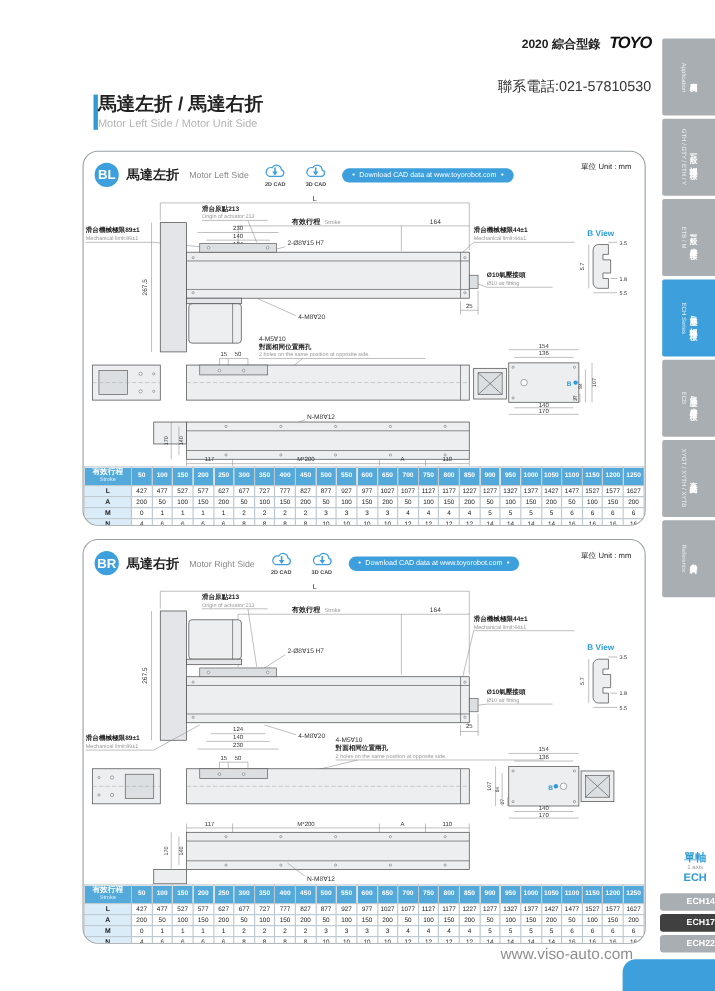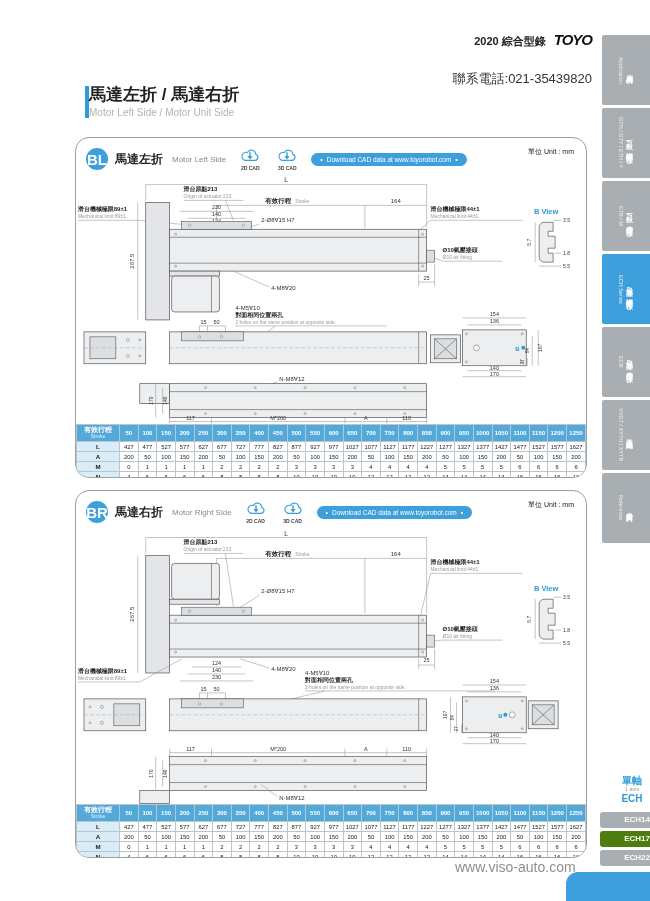--- a/index.html
+++ b/index.html
@@ -13,21 +13,21 @@
   .title-block{position:absolute;left:85px;top:86px;border-left:4px solid #2e9bd6;padding-left:0;}
   .title-zh{font-size:17px;font-weight:bold;color:#222;line-height:1.1;}
   .title-en{font-size:10px;color:#b3b3b3;margin-top:2px;}
   
   .panel{position:absolute;left:75px;width:512px;border:1px solid #9aa0a3;border-radius:14px;
          background:#fff;overflow:hidden;box-sizing:border-box;}
   #panel-bl{top:137px;height:341px;}
   #panel-br{top:490px;height:368px;}
   .phead{position:relative;height:30px;display:flex;align-items:center;gap:7px;padding:6px 10px 0 10px;}
   .badge{width:22px;height:22px;border-radius:50%;background:#3da0dc;color:#fff;font-weight:bold;
-         font-size:15px;display:flex;align-items:center;justify-content:center;flex:0 0 auto;}
+         font-size:12px;display:flex;align-items:center;justify-content:center;flex:0 0 auto;}
   .pt-zh{font-size:12px;font-weight:bold;color:#222;}
   .pt-en{font-size:8px;color:#8a8a8a;margin-left:2px;}
   .cadbtn{display:flex;flex-direction:column;align-items:center;margin-left:4px;cursor:pointer;}
   .cadbtn svg{width:26px;height:16px;display:block;}
   .cadlbl{font-size:5px;color:#444;font-weight:bold;margin-top:1px;}
   .pill{background:#3da0dc;color:#fff;font-size:6.5px;border-radius:8px;padding:3px 9px;margin-left:4px;
         display:flex;align-items:center;gap:4px;white-space:nowrap;cursor:pointer;}
   .pill::before,.pill::after{content:"•";font-size:7px;color:#fff;}
   .unit{position:absolute;right:12px;top:9px;font-size:7px;color:#222;}
   .draw{display:block;margin:0;}
@@ -60,21 +60,21 @@
   .tab .tzh{font-size:7px;font-weight:bold;color:#fff;letter-spacing:1px;display:block;text-align:center;}
   .tab .ten{font-size:5.5px;color:#eceff1;display:block;text-align:center;margin-top:0;}
   
   .series-nav{position:absolute;left:606px;top:776px;width:52px;text-align:center;}
   .sn-zh{font-size:10px;font-weight:bold;color:#2e9bd6;line-height:1;}
   .sn-en{font-size:5.5px;color:#9a9a9a;line-height:1.2;}
   .sn-code{font-size:10px;font-weight:bold;color:#2e9bd6;line-height:1.1;}
   .ech-btn{position:absolute;left:600px;width:50px;height:16px;background:#a9aeb2;color:#fff;
            font-size:8px;font-weight:bold;line-height:16px;padding-left:8px;box-sizing:border-box;
            border-radius:3px 0 0 3px;cursor:pointer;text-align:right;}
-  .ech-btn.active{background:#4d7c0f;}
+  .ech-btn.active{background:#404040;}
   
   .site{position:absolute;top:859px;left:455px;font-size:14px;color:#8f8f8f;}
   .corner{position:absolute;right:0;bottom:0;width:84px;height:29px;background:#3da0dc;border-radius:12px 0 0 0;}
 </style>
 </head>
 <body>
 
 <svg width="0" height="0" style="position:absolute">
   <defs>
     <symbol id="cloud" viewBox="0 0 32 22">
@@ -82,21 +82,21 @@
       <line x1="16" y1="6" x2="16" y2="12" stroke="#3da0dc" stroke-width="2"></line>
       <polygon points="12.5,11 19.5,11 16,16" fill="#3da0dc"></polygon>
     </symbol>
   </defs>
 </svg>
 
 <div class="catalog-line">
   <span class="catalog-label">2020 綜合型錄</span>
   <span class="brand-logo">TOYO</span>
 </div>
-<div class="phone">聯系電話:021-35439820</div>
+<div class="phone">聯系電話:021-57810530</div>
 <div class="title-block">
   <div class="title-zh">馬達左折 / 馬達右折</div>
   <div class="title-en">Motor Left Side / Motor Unit Side</div>
 </div>
 
 <div class="panel" id="panel-bl">
   <div class="phead">
     <div class="badge">BL</div>
     <span class="pt-zh">馬達左折</span>
     <span class="pt-en">Motor Left Side</span>

